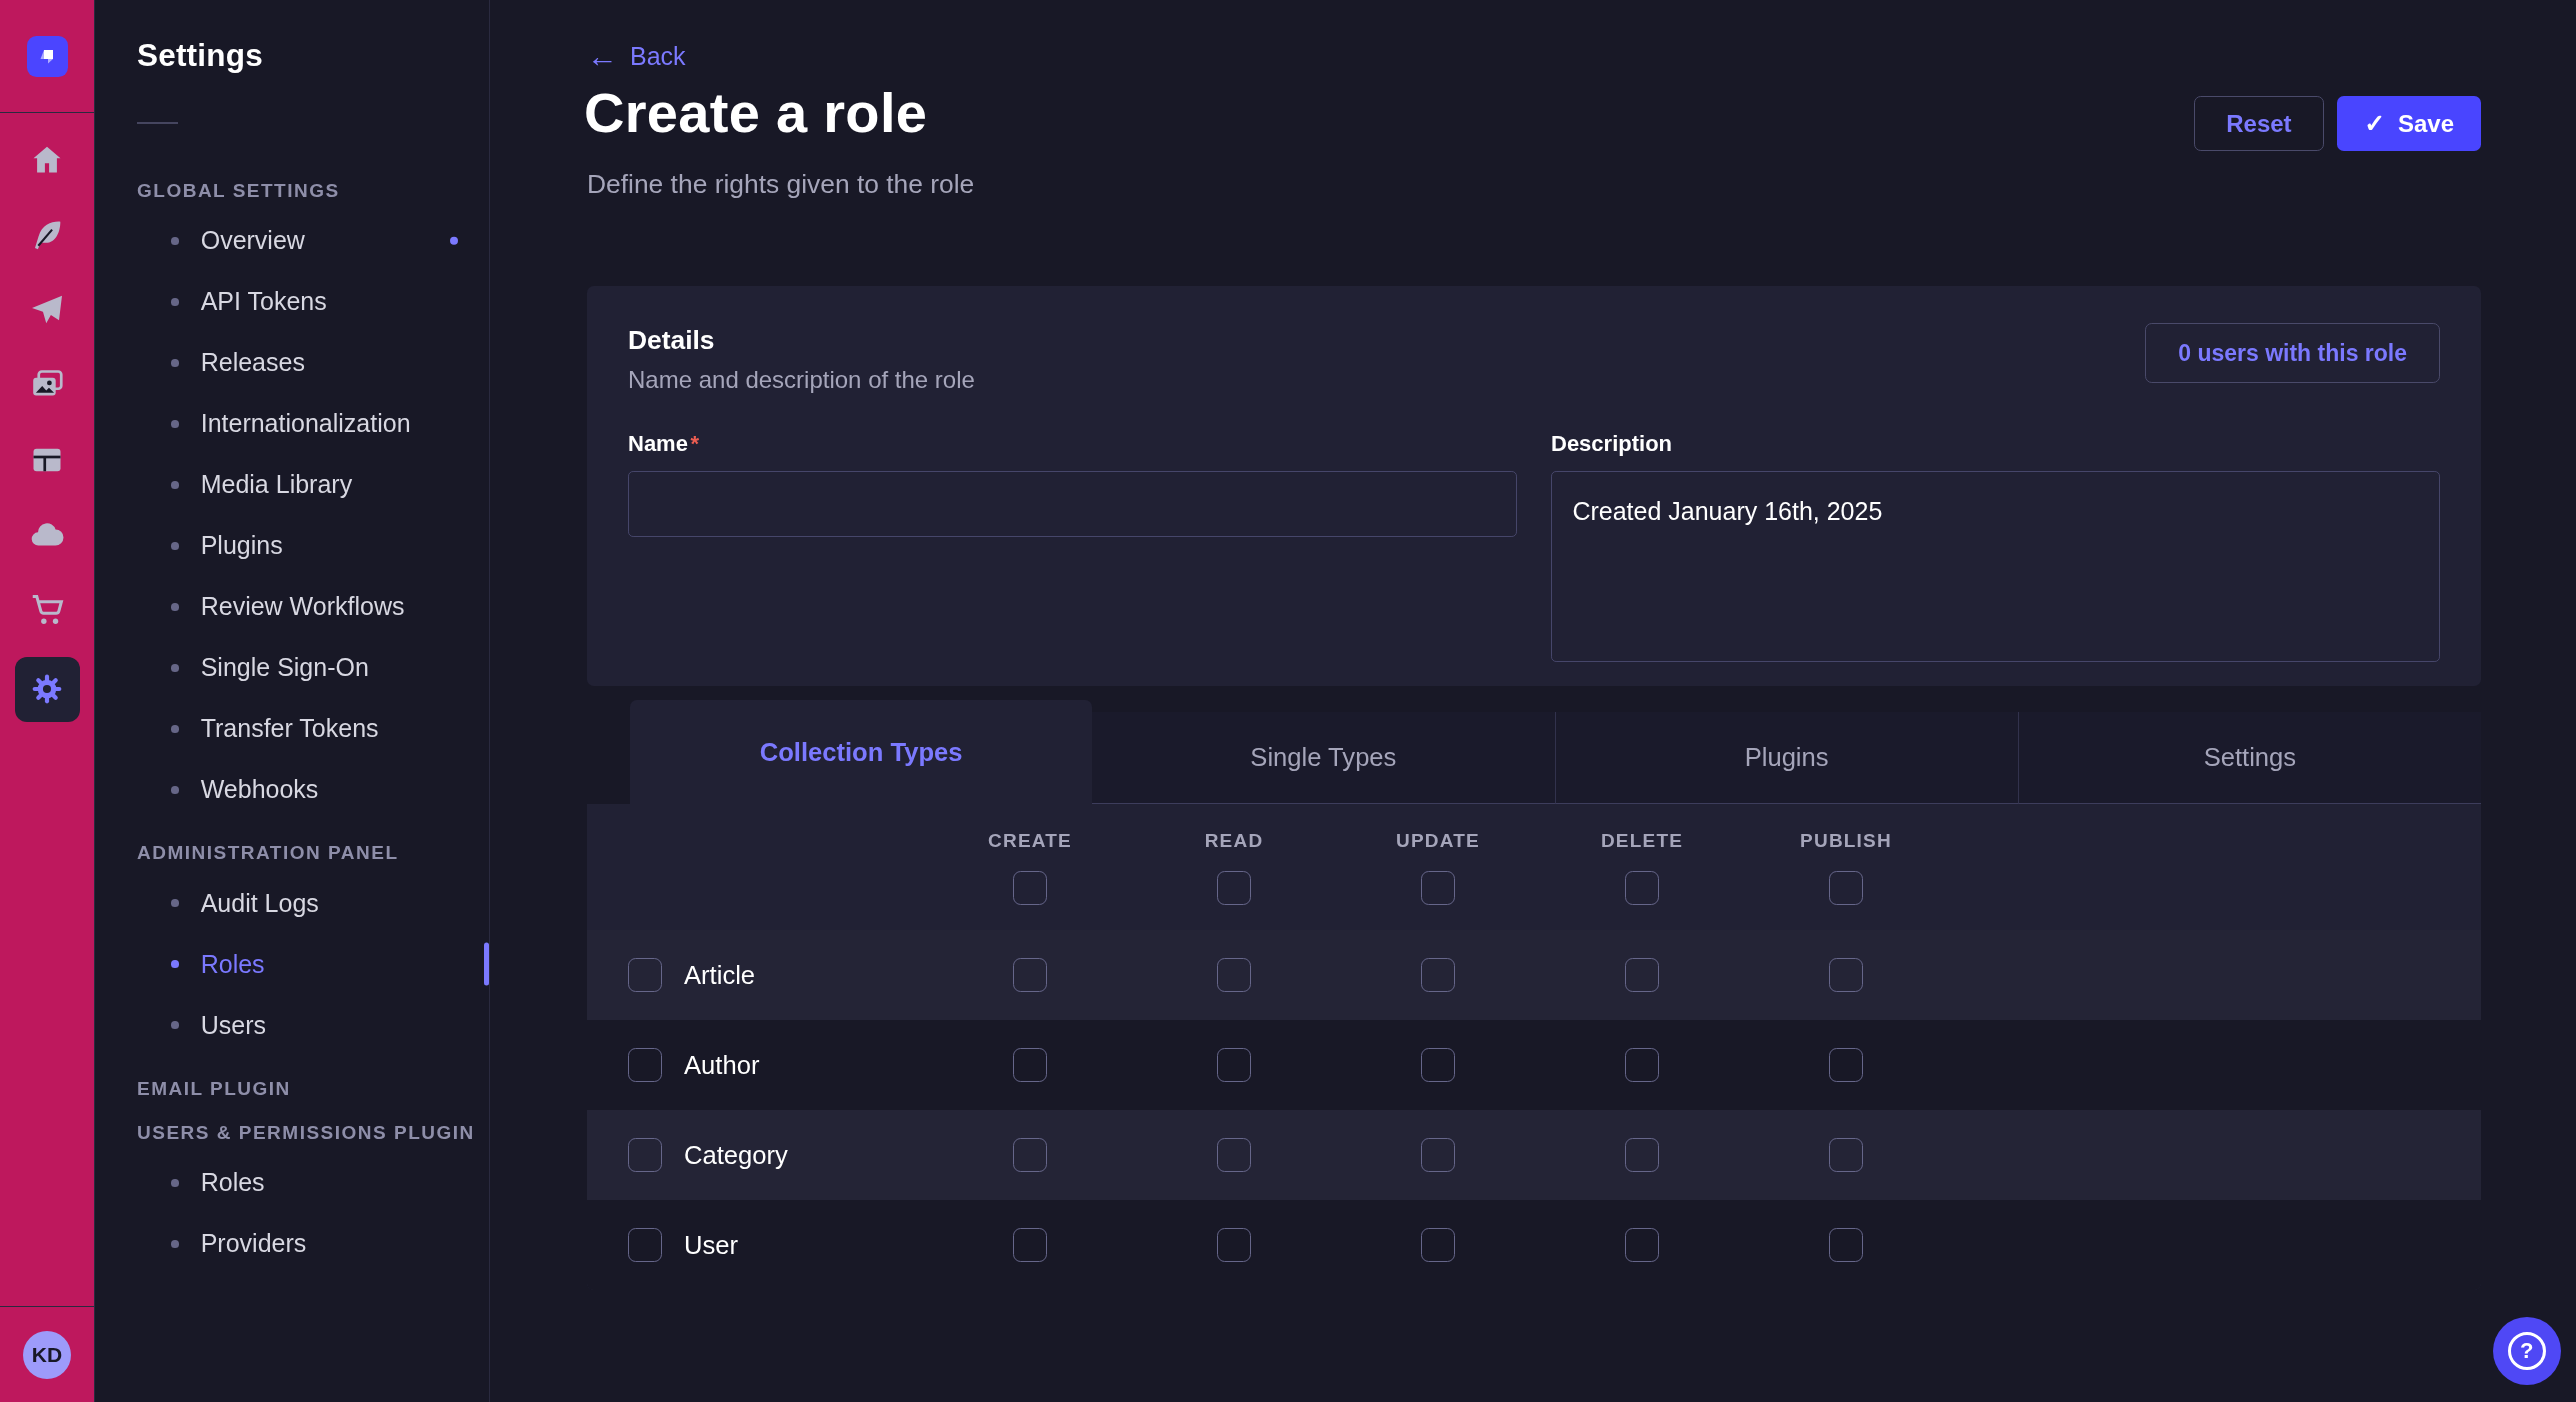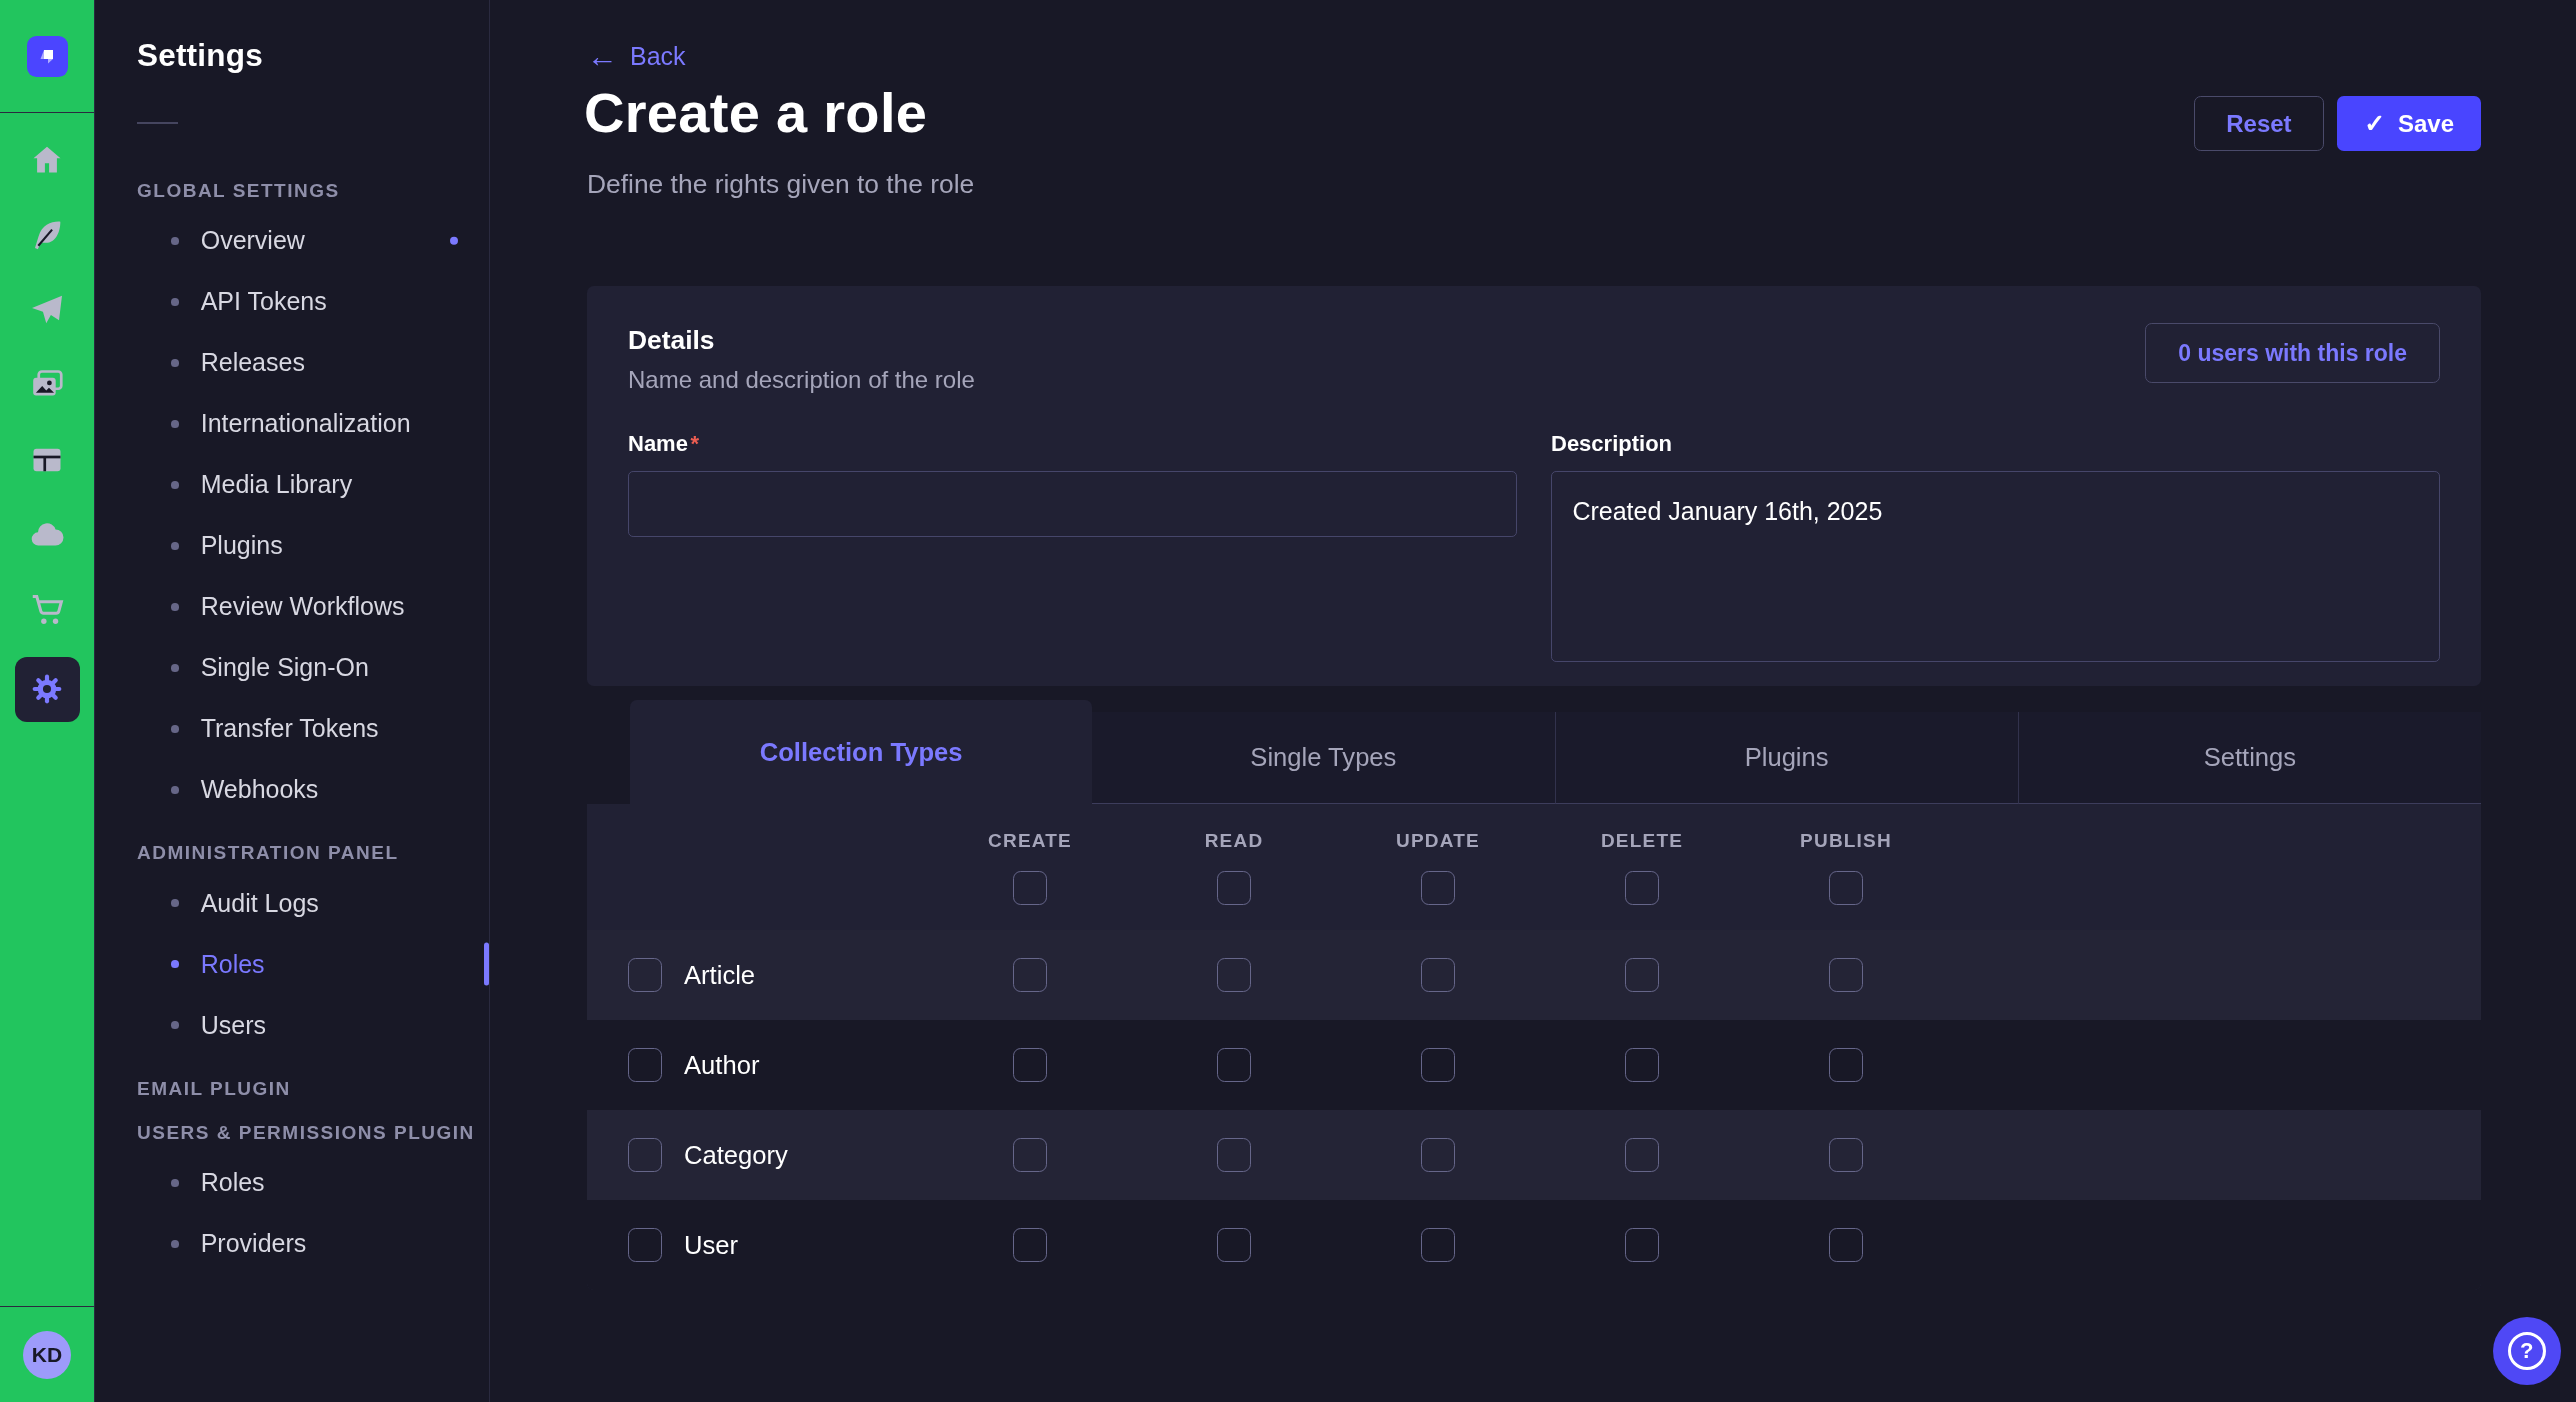--- a/index.html
+++ b/index.html
@@ -8,21 +8,21 @@
     background:#181826;
     color:#ffffff;
     font-family:"Liberation Sans", sans-serif;
     position:relative;
     overflow:hidden;
   }
 
   
   .rail {
     position:absolute; left:0; top:0; bottom:0; width:95px;
-    background:#22c55e; border-right:0.9px solid #2a2a3f;
+    background:#be185d; border-right:0.9px solid #2a2a3f;
     display:flex; flex-direction:column; align-items:center;
   }
   .rail-logo {
     width:100%; height:113px; flex:none;
     display:flex; align-items:center; justify-content:center;
     border-bottom:0.9px solid #2a2a3f;
   }
   .logo-box {
     width:41px; height:41px; border-radius:9.4px; background:#4b45ff;
     display:flex; align-items:center; justify-content:center;

